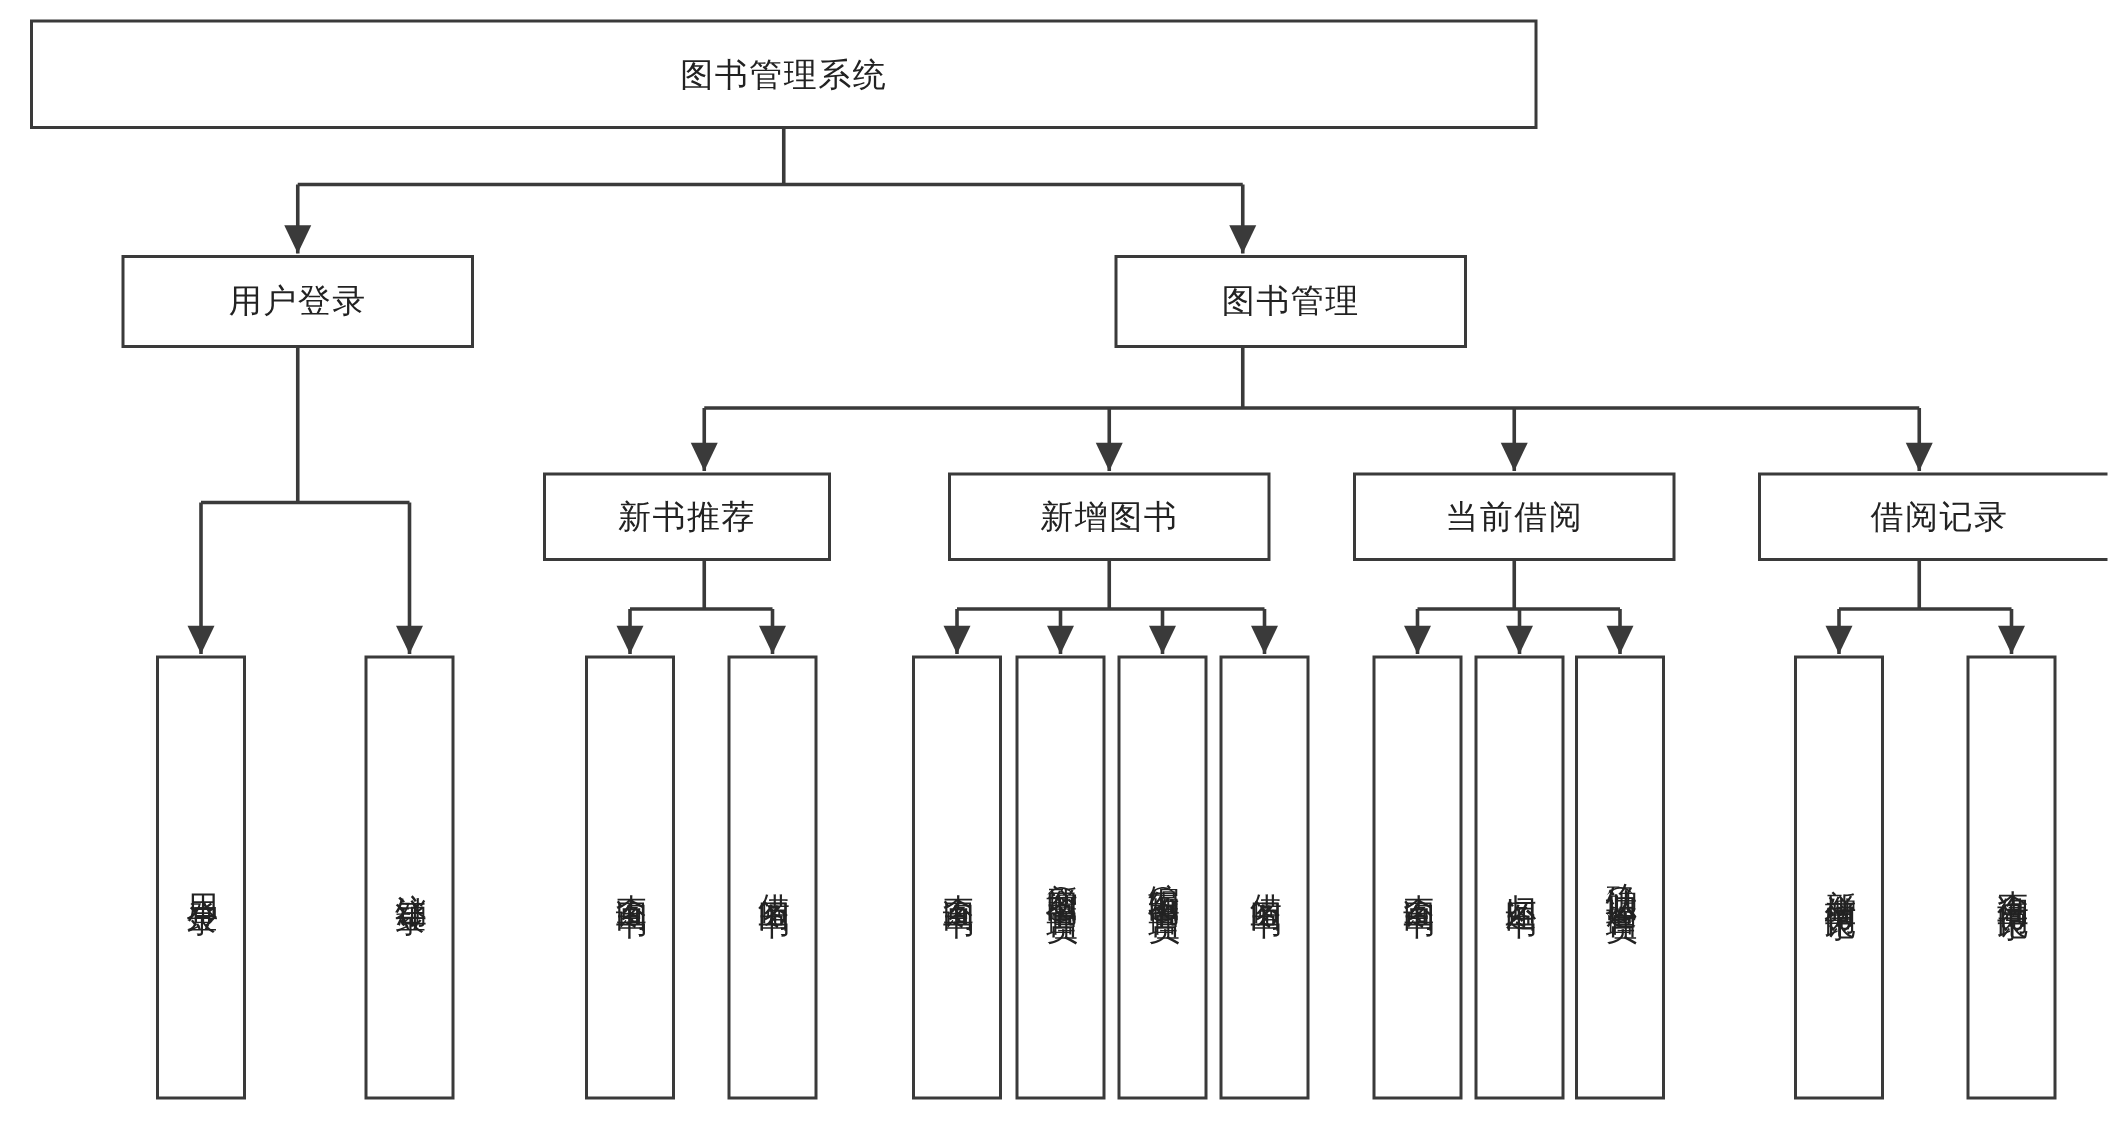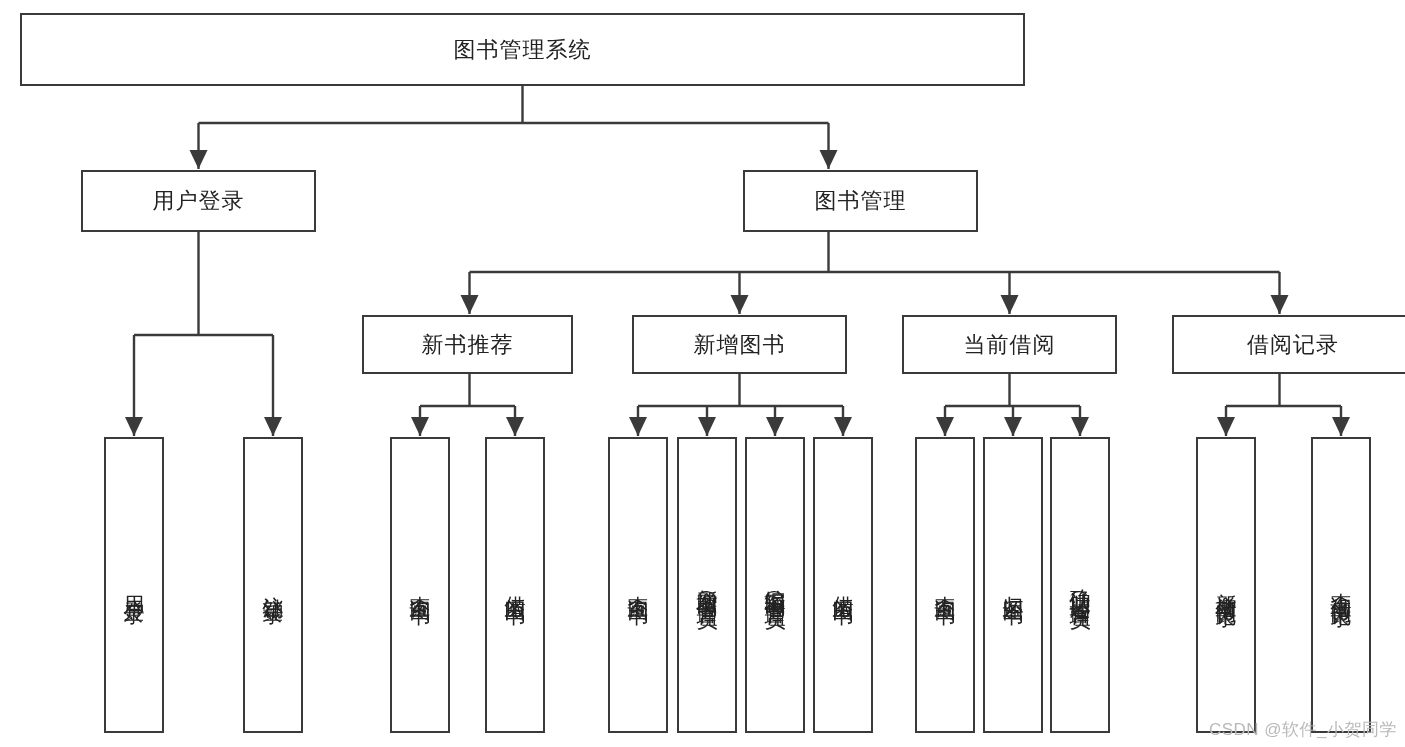--- a/index.html
+++ b/index.html
@@ -119,21 +119,21 @@
   <div id="nodes">
       <div class="node h root" style="left: 20px; top: 13px; width: 1005px; height: 73px;">
         <span class="lbl">图书管理系统</span>
       </div>
       <div class="node h" style="left: 81px; top: 170px; width: 235px; height: 62px;">
         <span class="lbl">用户登录</span>
       </div>
       <div class="node h" style="left: 711px; top: 170px; width: 235px; height: 62px; margin-left: 32px;">
         <span class="lbl">图书管理</span>
       </div>
-      <div class="node h" style="left: 362px; top: 315px; width: 211px; height: 59px;">
+      <div class="node h" style="left: 362px; top: 315px; width: 192px; height: 59px;">
         <span class="lbl">新书推荐</span>
       </div>
       <div class="node h" style="left: 632px; top: 315px; width: 215px; height: 59px;">
         <span class="lbl">新增图书</span>
       </div>
       <div class="node h" style="left: 902px; top: 315px; width: 215px; height: 59px;">
         <span class="lbl">当前借阅</span>
       </div>
       <div class="node h" style="left: 1172px; top: 315px; width: 242px; height: 59px;">
         <span class="lbl">借阅记录</span>
@@ -172,14 +172,13 @@
         <span class="lbl">确认归还（管理员）</span>
       </div>
       <div class="node v" style="left: 1196px; top: 437px; width: 60px; height: 296px;">
         <span class="lbl">新增借阅记录</span>
       </div>
       <div class="node v" style="left: 1311px; top: 437px; width: 60px; height: 296px;">
         <span class="lbl">查询借阅记录</span>
       </div>
     </div>
 
-  <div class="watermark">CSDN @软件_小贺同学</div>
 </div>
 
 </body></html>

